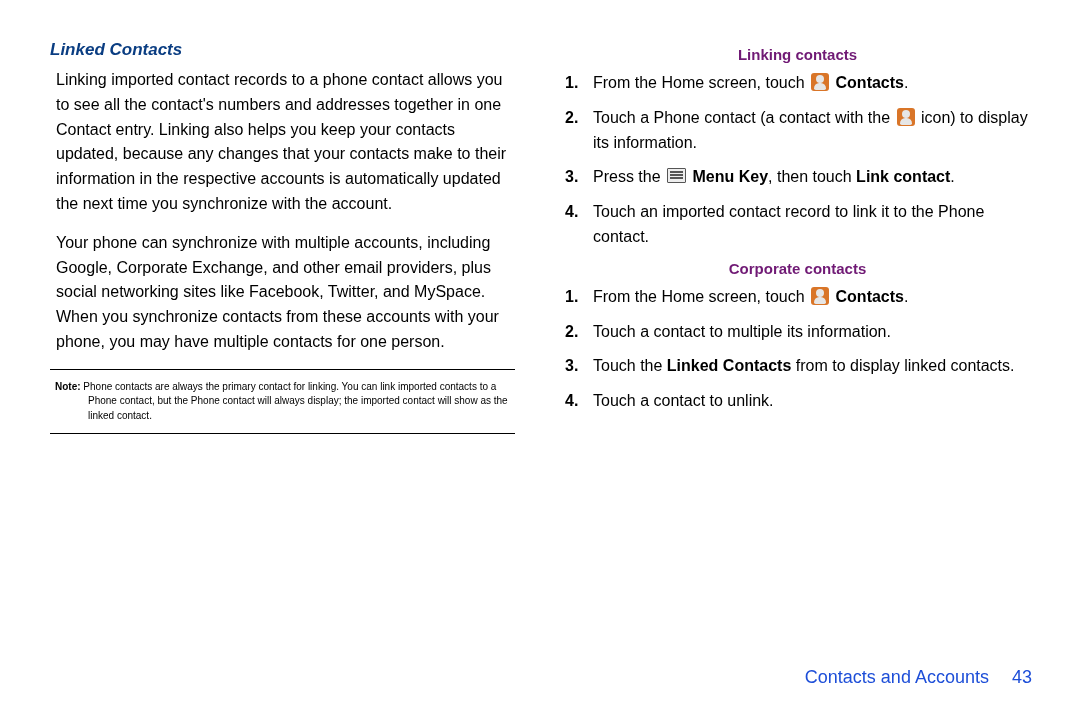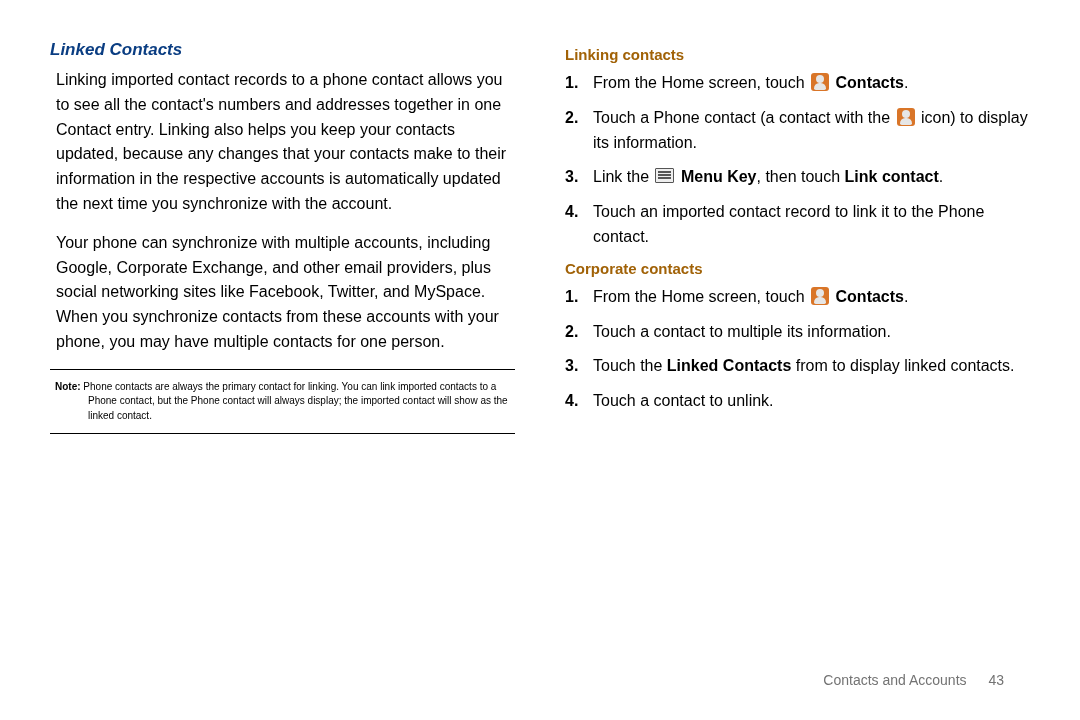--- a/index.html
+++ b/index.html
@@ -24,25 +24,26 @@
       min-width: 0;
     }
     .heading-main {
       color: #0a3d82;
       font-weight: bold;
       font-style: italic;
       font-size: 17px;
       margin-bottom: 8px;
     }
     .heading-sub {
-      color: #a16207;
+      color: #701a75;
       font-weight: bold;
       font-size: 15px;
       margin-bottom: 8px;
       margin-top: 6px;
+      text-align: center;
     }
     .para {
       line-height: 1.55;
       margin: 8px 0 14px 6px;
       font-size: 16px;
     }
     .hr {
       border: none;
       border-top: 1.5px solid #000;
       margin: 10px 0;
@@ -114,23 +115,23 @@
       content: "";
       position: absolute;
       top: 2px; left: 2px; right: 2px;
       height: 1.5px;
       background: #555;
       box-shadow: 0 3px 0 #555, 0 6px 0 #555;
     }
     .footer {
       position: absolute;
       bottom: 32px;
-      right: 76px;
-      font-size: 14px;
-      color: #737373;
+      right: 48px;
+      font-size: 18px;
+      color: #1d4ed8;
     }
     .footer .pn {
       margin-left: 18px;
     }
     .bold { font-weight: bold; }
   </style>
 </head>
 <body>
 
 <div class="page">
@@ -152,21 +153,21 @@
       <li>
         <span class="num">1.</span>
         <span>From the Home screen, touch </span><span class="icon-contact"></span><span class="bold"> Contacts</span><span>.</span>
       </li>
       <li>
         <span class="num">2.</span>
         <span>Touch a Phone contact (a contact with the </span><span class="icon-contact"></span><span> icon) to display its information.</span>
       </li>
       <li>
         <span class="num">3.</span>
-        <span>Link the </span><span class="icon-menu"></span><span class="bold"> Menu Key</span><span>, then touch </span><span class="bold">Link contact</span><span>.</span>
+        <span>Press the </span><span class="icon-menu"></span><span class="bold"> Menu Key</span><span>, then touch </span><span class="bold">Link contact</span><span>.</span>
       </li>
       <li>
         <span class="num">4.</span>
         <span>Touch an imported contact record to link it to the Phone contact.</span>
       </li>
     </ol>
 
     <div class="heading-sub">Corporate contacts</div>
     <ol>
       <li>

